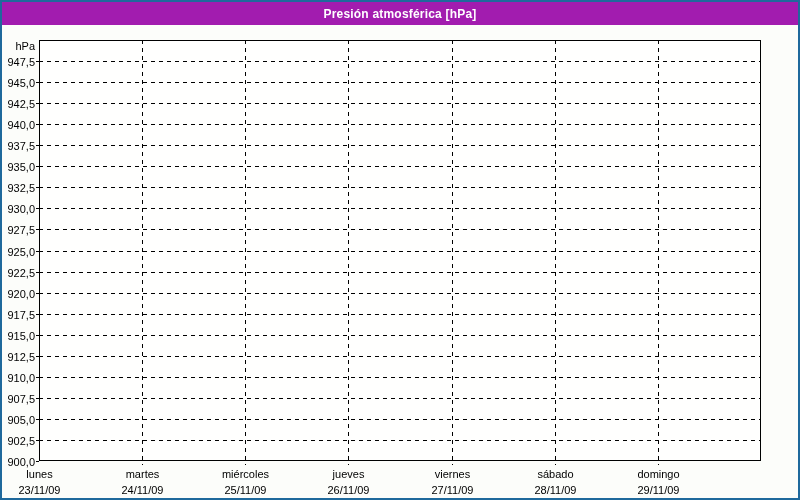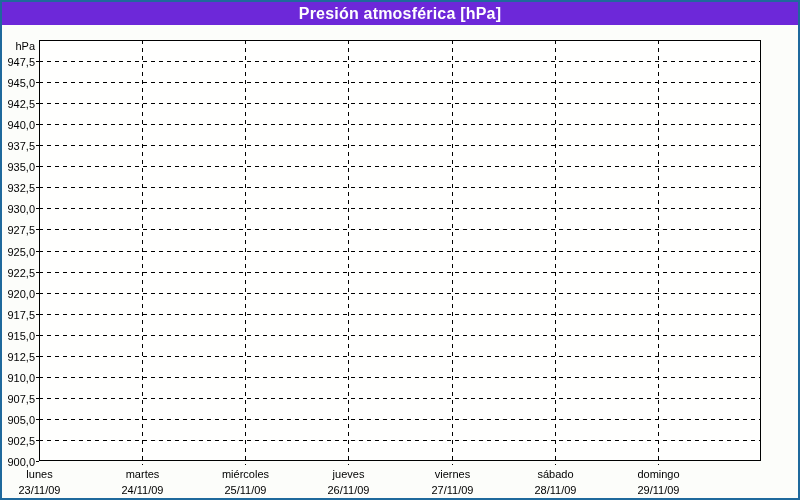--- a/index.html
+++ b/index.html
@@ -7,23 +7,23 @@
     width:800px;height:500px;
     box-sizing:border-box;
     border:2px solid #1f699c;
     background:#fcfdfa;
     position:relative;
     font-family:"Liberation Sans", sans-serif;
     overflow:hidden;
   }
   .titlebar{
     height:23px;
-    background:#6d28d9;
+    background:#a21caf;
     color:#ffffff;
-    font-size:16px;
+    font-size:12px;
     font-weight:bold;
     display:flex;
     align-items:center;
     justify-content:center;
     letter-spacing:0.2px;
   }
   .chart-svg{display:block;}
   .chart-svg text{font-family:"Liberation Sans", sans-serif;}
 </style>
 </head>

